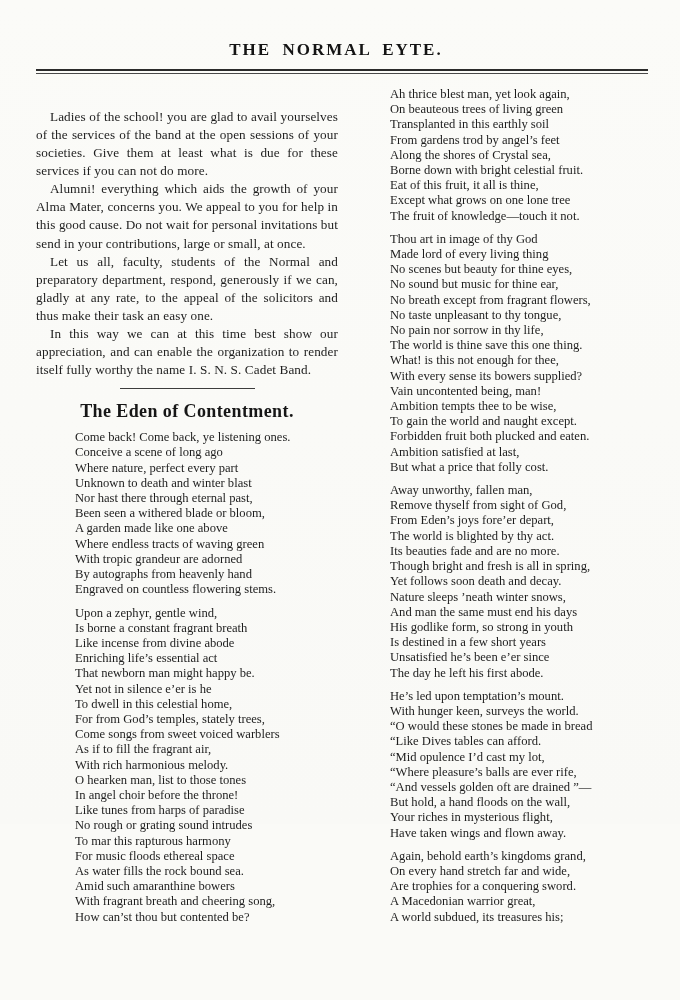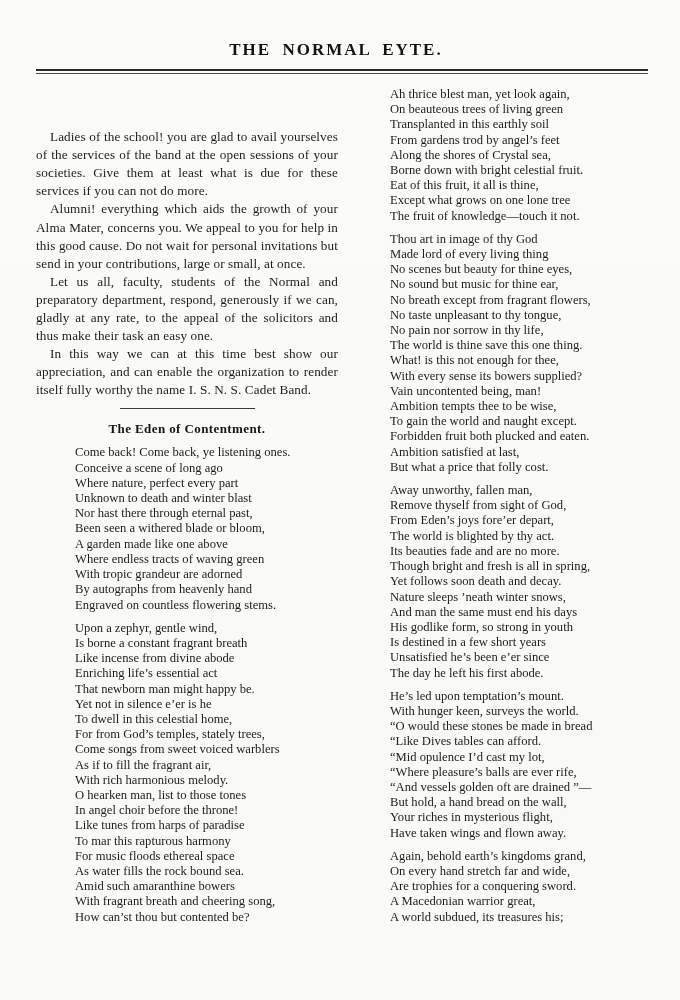--- a/index.html
+++ b/index.html
@@ -48,21 +48,21 @@
   }
   .section-rule {
     width: 135px;
     height: 1px;
     background: #3c3c3c;
     margin: 9px auto 12px auto;
   }
   .poem-title {
     margin: 0 0 8px 0;
     text-align: center;
-    font-size: 13px;
+    font-size: 18px;
     font-weight: bold;
     letter-spacing: 0.4px;
     color: #161616;
   }
   .poem {
     font-size: 12.6px;
     line-height: 15.2px;
   }
   .col-left .poem { padding-left: 39px; }
   .stanza { margin: 0 0 8px 0; }
@@ -115,20 +115,21 @@
             <div class="poem-line">That newborn man might happy be.</div>
             <div class="poem-line">Yet not in silence e’er is he</div>
             <div class="poem-line">To dwell in this celestial home,</div>
             <div class="poem-line">For from God’s temples, stately trees,</div>
             <div class="poem-line">Come songs from sweet voiced warblers</div>
             <div class="poem-line">As if to fill the fragrant air,</div>
             <div class="poem-line">With rich harmonious melody.</div>
             <div class="poem-line">O hearken man, list to those tones</div>
             <div class="poem-line">In angel choir before the throne!</div>
             <div class="poem-line">Like tunes from harps of paradise</div>
+            <div class="poem-line">No rough or grating sound intrudes</div>
             <div class="poem-line">To mar this rapturous harmony</div>
             <div class="poem-line">For music floods ethereal space</div>
             <div class="poem-line">As water fills the rock bound sea.</div>
             <div class="poem-line">Amid such amaranthine bowers</div>
             <div class="poem-line">With fragrant breath and cheering song,</div>
             <div class="poem-line">How can’st thou but contented be?</div>
           </div>
         </div>
     </section>
 
@@ -179,21 +180,21 @@
             <div class="poem-line">The day he left his first abode.</div>
           </div>
           <div class="stanza">
             <div class="poem-line">He’s led upon temptation’s mount.</div>
             <div class="poem-line">With hunger keen, surveys the world.</div>
             <div class="poem-line">“O would these stones be made in bread</div>
             <div class="poem-line">“Like Dives tables can afford.</div>
             <div class="poem-line">“Mid opulence I’d cast my lot,</div>
             <div class="poem-line">“Where pleasure’s balls are ever rife,</div>
             <div class="poem-line">“And vessels golden oft are drained ”—</div>
-            <div class="poem-line">But hold, a hand bread on the wall,</div>
+            <div class="poem-line">But hold, a hand floods on the wall,</div>
             <div class="poem-line">Your riches in mysterious flight,</div>
             <div class="poem-line">Have taken wings and flown away.</div>
           </div>
           <div class="stanza">
             <div class="poem-line">Again, behold earth’s kingdoms grand,</div>
             <div class="poem-line">On every hand stretch far and wide,</div>
             <div class="poem-line">Are trophies for a conquering sword.</div>
             <div class="poem-line">A Macedonian warrior great,</div>
             <div class="poem-line">A world subdued, its treasures his;</div>
           </div>

